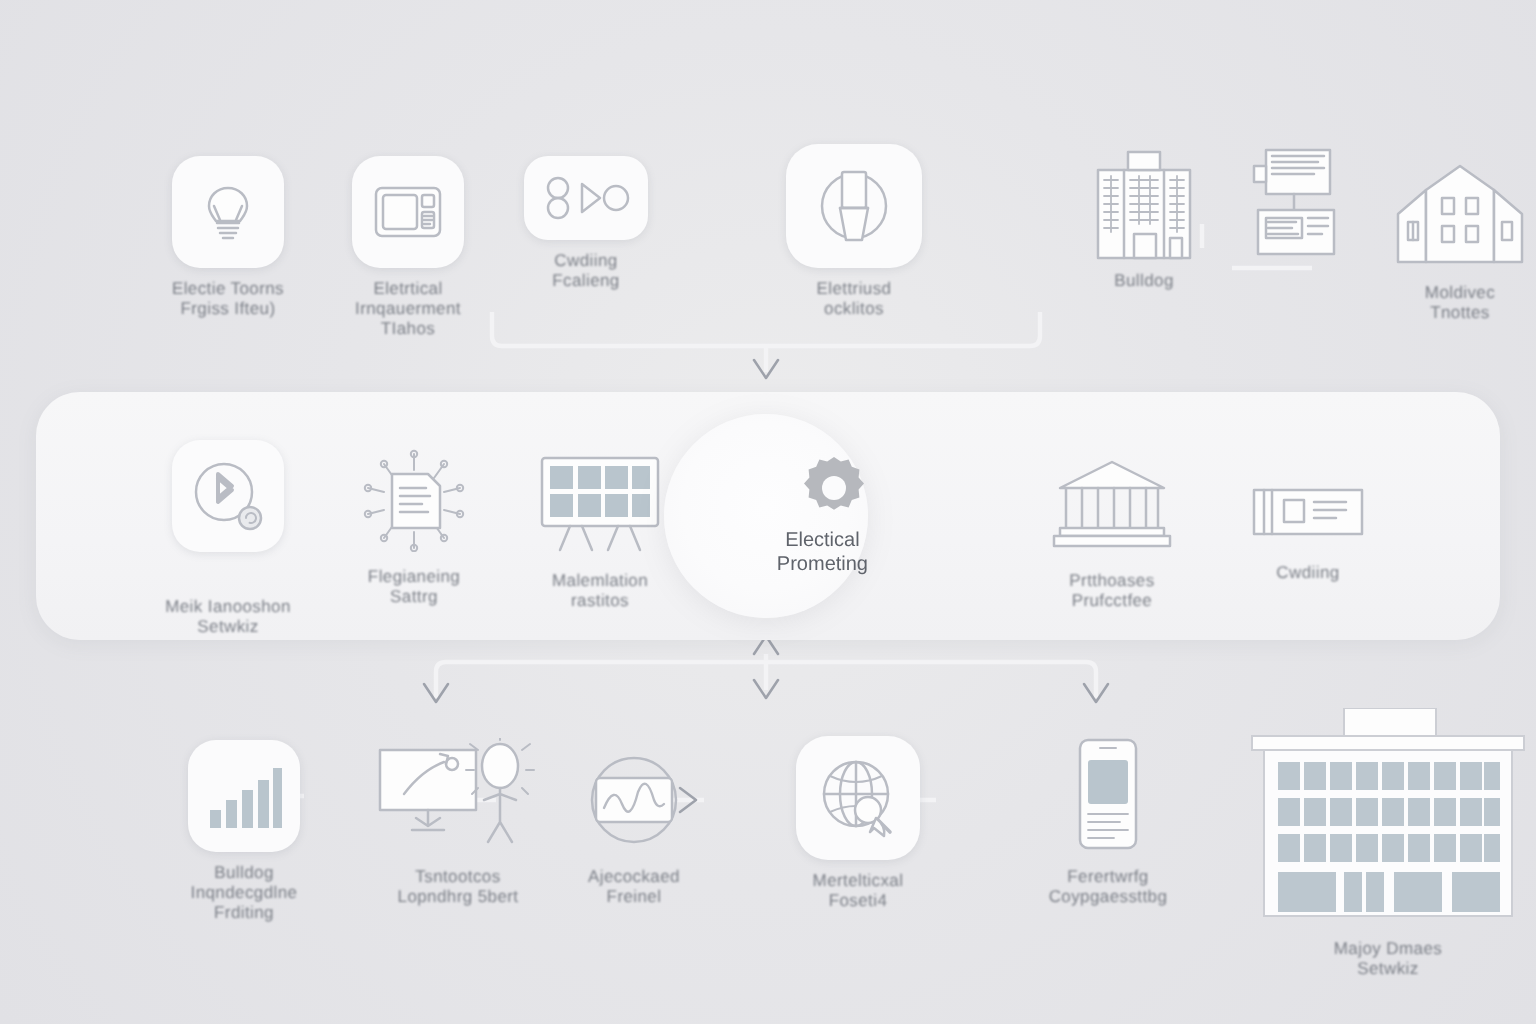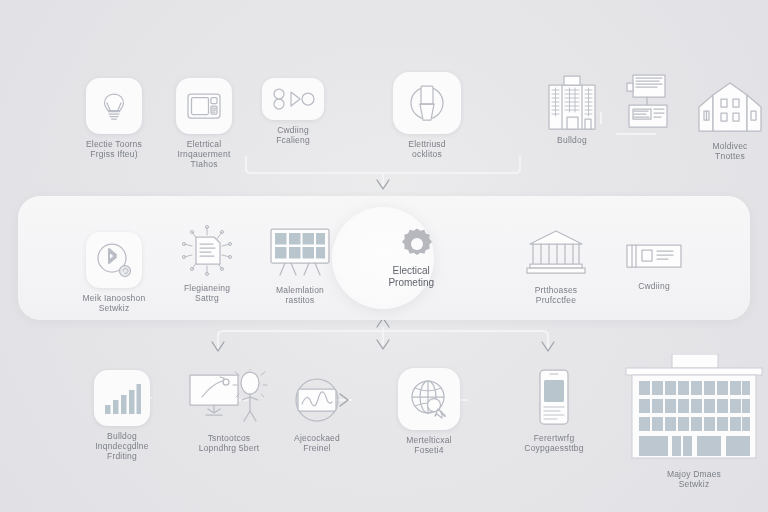--- a/index.html
+++ b/index.html
@@ -223,21 +223,21 @@
           <rect x="38" y="18" width="6" height="8"></rect>
         <rect x="26" y="32" width="6" height="8"></rect>
           <rect x="38" y="32" width="6" height="8"></rect>
         <rect x="56" y="30" width="5" height="9"></rect>
       </svg>
     </div>
     <div class="cap">Moldivec
 Tnottes</div>
   </div>
 
-  <div class="node" style="left:70px;top:232px;">
+  <div class="node" style="left:70px;top:220px;gap:17px;">
     <div class="card">
       <svg width="40" height="40" viewBox="0 0 40 40" class="lineicon">
         <circle cx="18" cy="18" r="14"></circle>
         <path stroke-width="2" d="M15 11 L22 17 L15 23 V9 L22 15 L15 21"></path>
         <circle cx="31" cy="31" r="5.5" style="fill:#e9eaed"></circle>
         <path d="M29 31 a2.5 2.5 0 1 1 1.8 2.4" stroke-width="1"></path>
       </svg>
     </div>
     <div class="cap">Meik Ianooshon
 Setwkiz</div>

